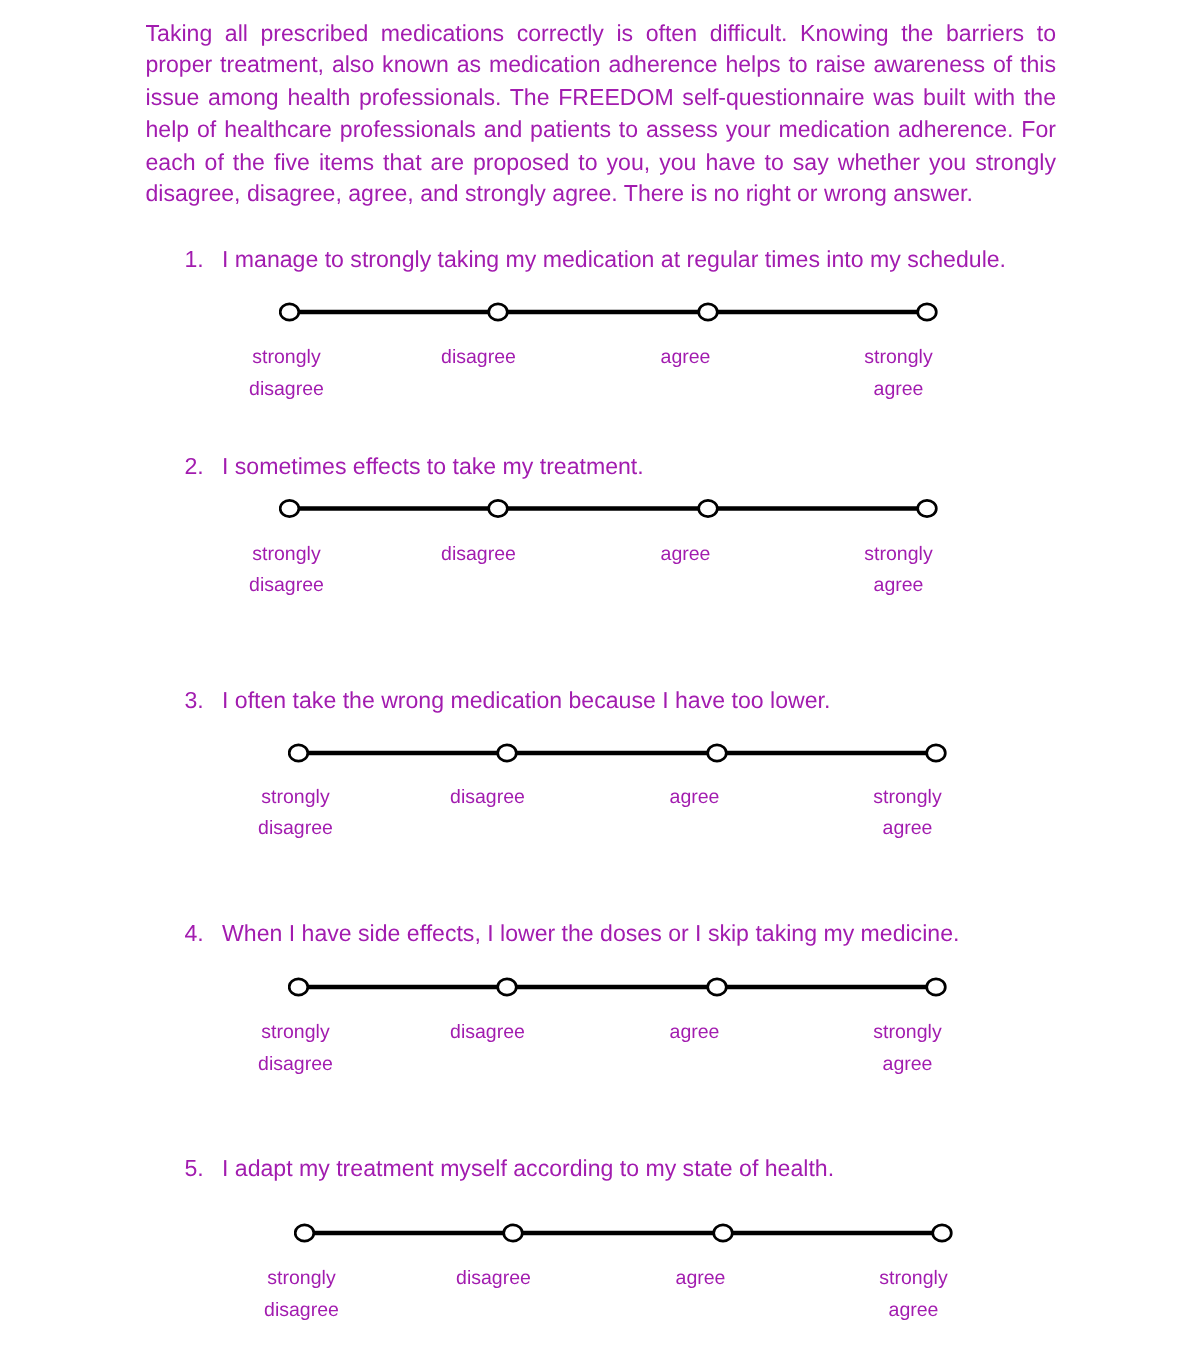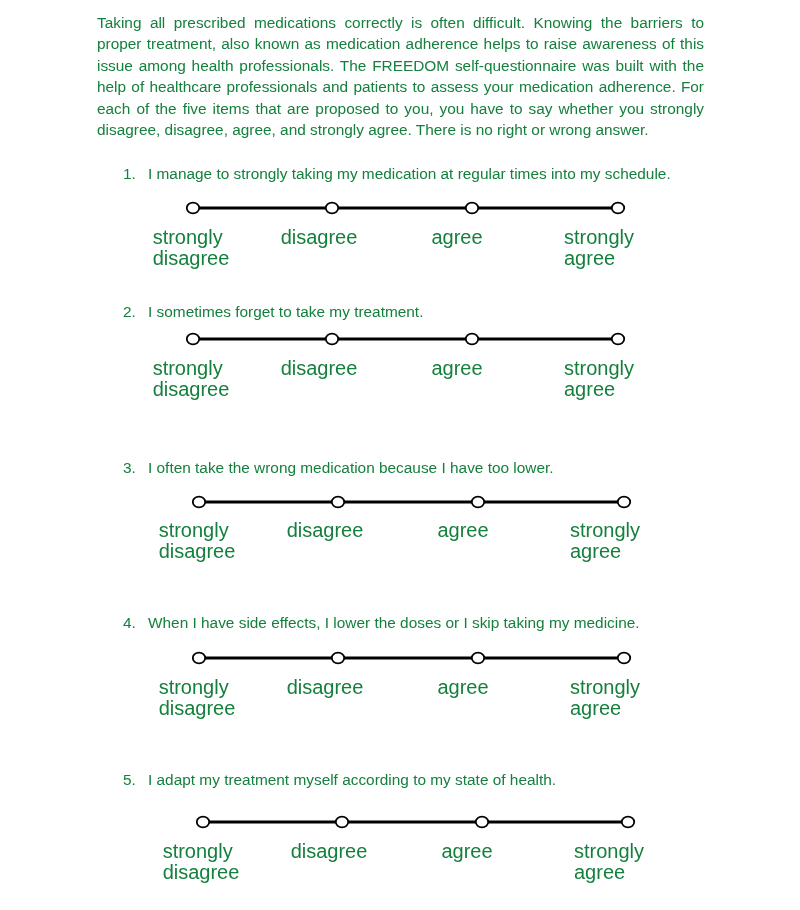--- a/index.html
+++ b/index.html
@@ -1,21 +1,21 @@
 <!DOCTYPE html>
 <html><head>
 <meta charset="utf-8">
 <style>
   html, body { margin: 0; padding: 0; background: #ffffff; }
   .page {
     position: relative;
     width: 800px;
     height: 910px;
     background: #ffffff;
-    color: #15803d;
+    color: #a21caf;
     font-family: "Liberation Sans", sans-serif;
     overflow: hidden;
   }
   .intro {
     position: absolute;
     left: 97px;
     top: 12px;
     width: 607px;
     margin: 0;
     font-size: 15.4px;
@@ -45,21 +45,22 @@
     left: calc(186px + var(--ox));
     top: var(--sy);
     width: 440px;
     height: 16px;
   }
 
   .lbl {
     position: absolute;
     top: var(--ly);
     transform: translateX(-50%);
-    font-size: 20px;
+    text-align: center;
+    font-size: 13px;
     line-height: 21px;
     white-space: nowrap;
   }
   .lbl span { display: block; }
   .lbl.p0 { left: calc(191px + var(--ox)); }
   .lbl.p1 { left: calc(319px + var(--ox)); }
   .lbl.p2 { left: calc(457px + var(--ox)); }
   .lbl.p3 { left: calc(599px + var(--ox)); }
 </style>
 </head>
@@ -93,21 +94,21 @@
         <span>agree</span>
       </div>
     <div class="lbl p3">
         <span>strongly</span>
         <span>agree</span>
       </div>
   </section>
 
   <section class="item i2">
     <div class="q">
-      <span class="num">2.</span><span>I sometimes forget to take my treatment.</span>
+      <span class="num">2.</span><span>I sometimes effects to take my treatment.</span>
     </div>
     <div class="scale">
       <svg width="440" height="16" viewBox="0 0 440 16">
         <line x1="7" y1="8" x2="432" y2="8" stroke="#000000" stroke-width="3"></line>
         <ellipse cx="7" cy="8" rx="6.2" ry="5.4" fill="#ffffff" stroke="#000000" stroke-width="1.8"></ellipse>
         <ellipse cx="146" cy="8" rx="6.2" ry="5.4" fill="#ffffff" stroke="#000000" stroke-width="1.8"></ellipse>
         <ellipse cx="286" cy="8" rx="6.2" ry="5.4" fill="#ffffff" stroke="#000000" stroke-width="1.8"></ellipse>
         <ellipse cx="432" cy="8" rx="6.2" ry="5.4" fill="#ffffff" stroke="#000000" stroke-width="1.8"></ellipse>
       </svg>
     </div>

